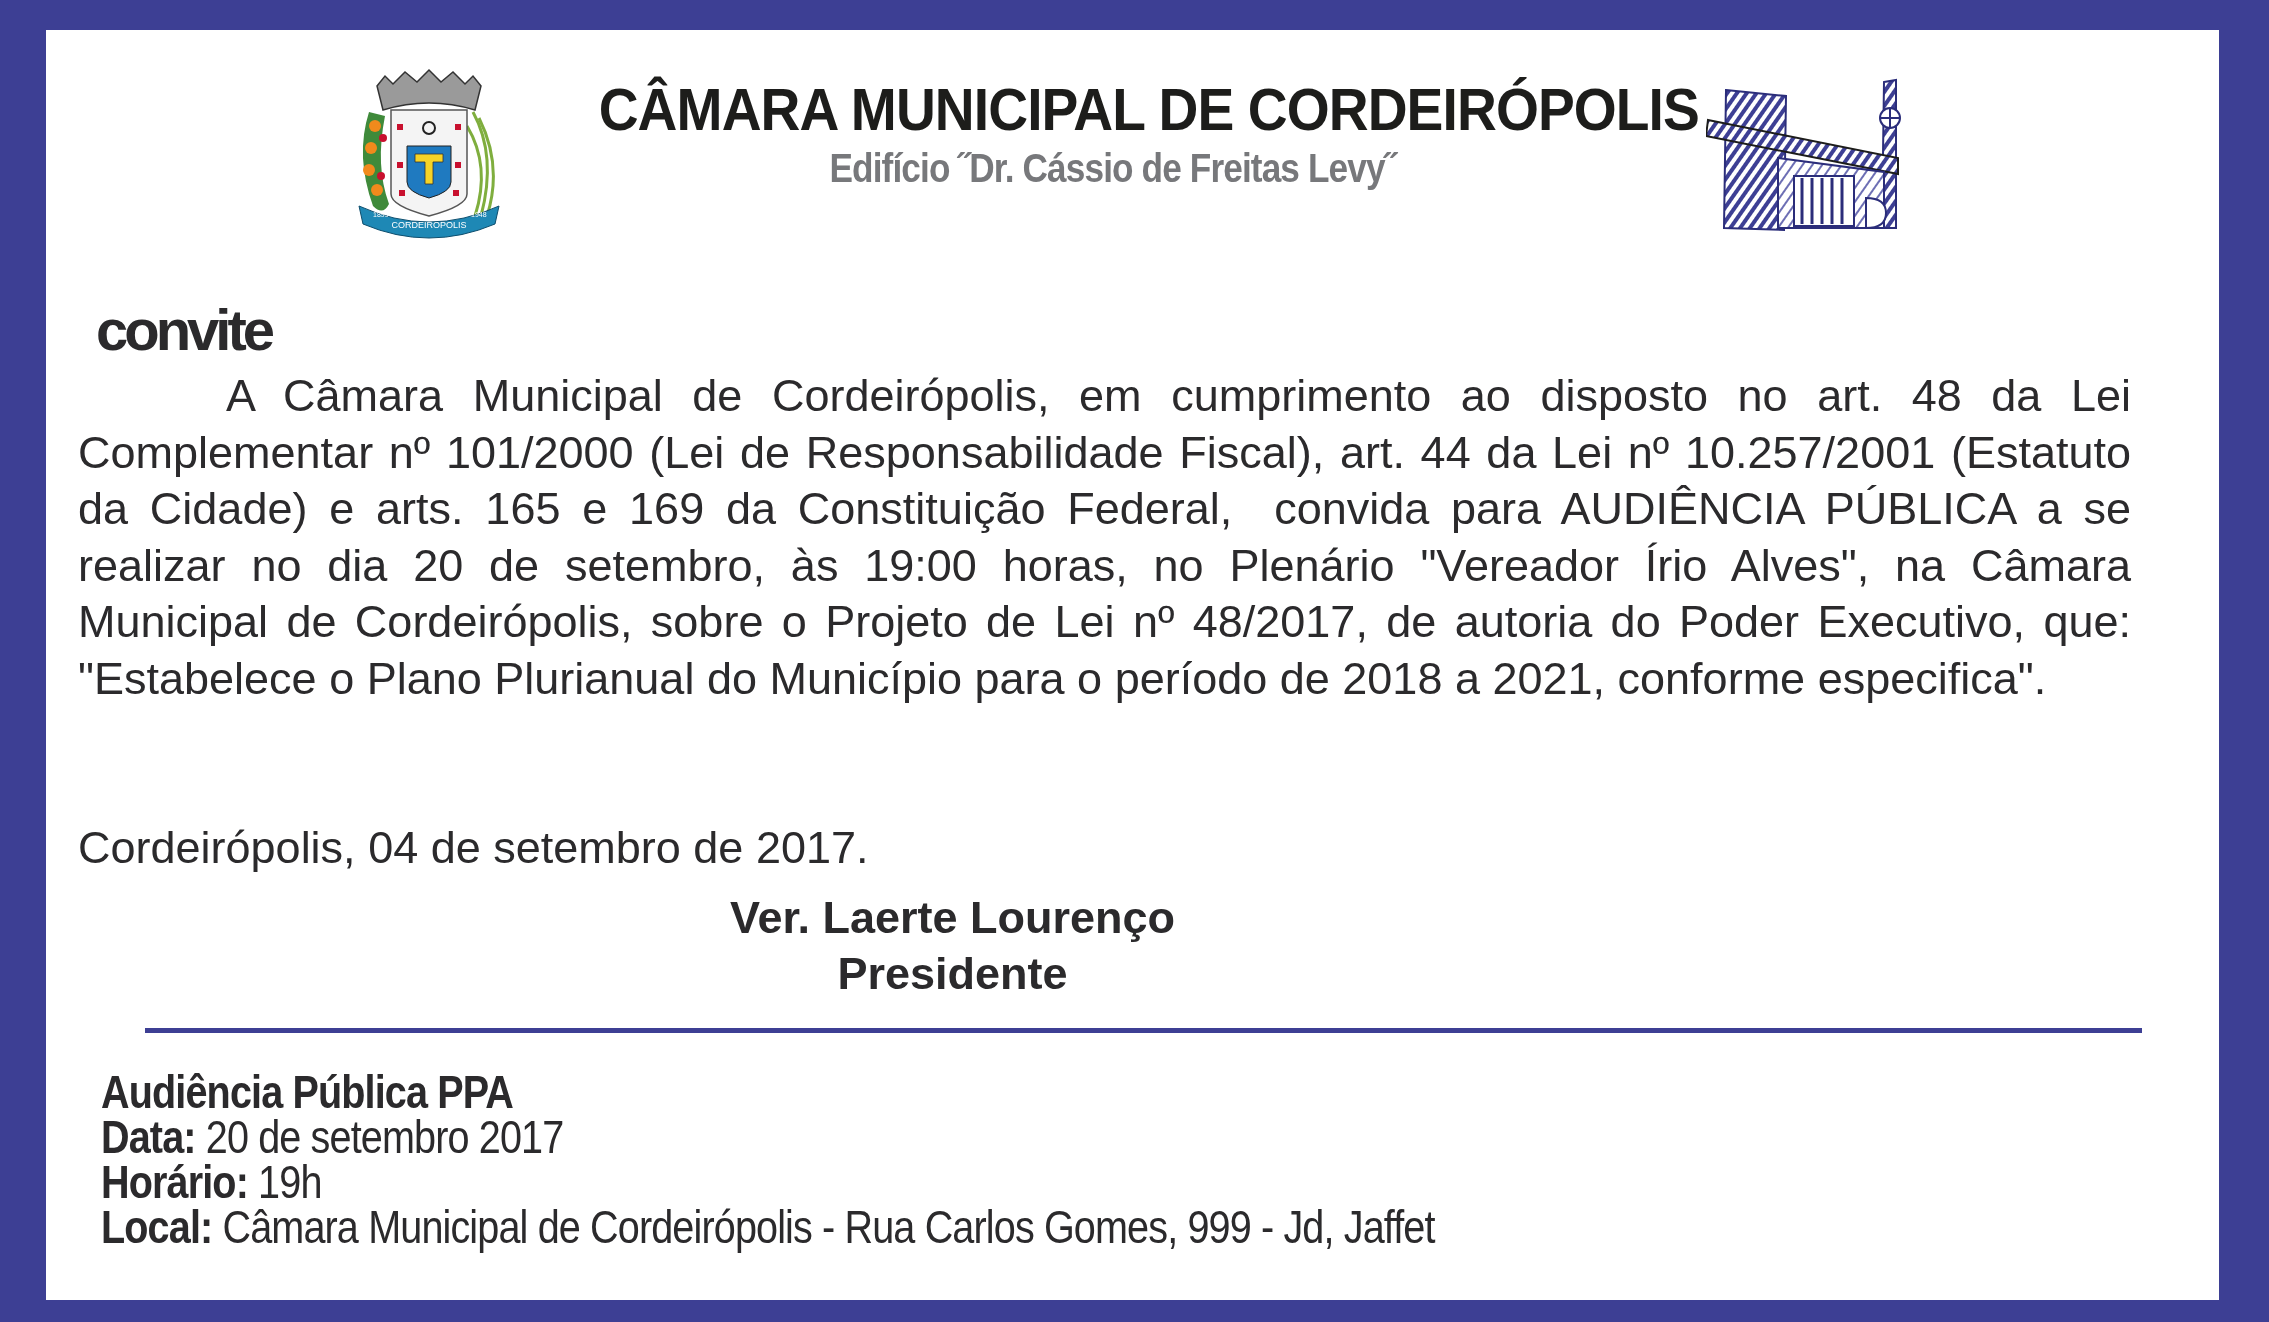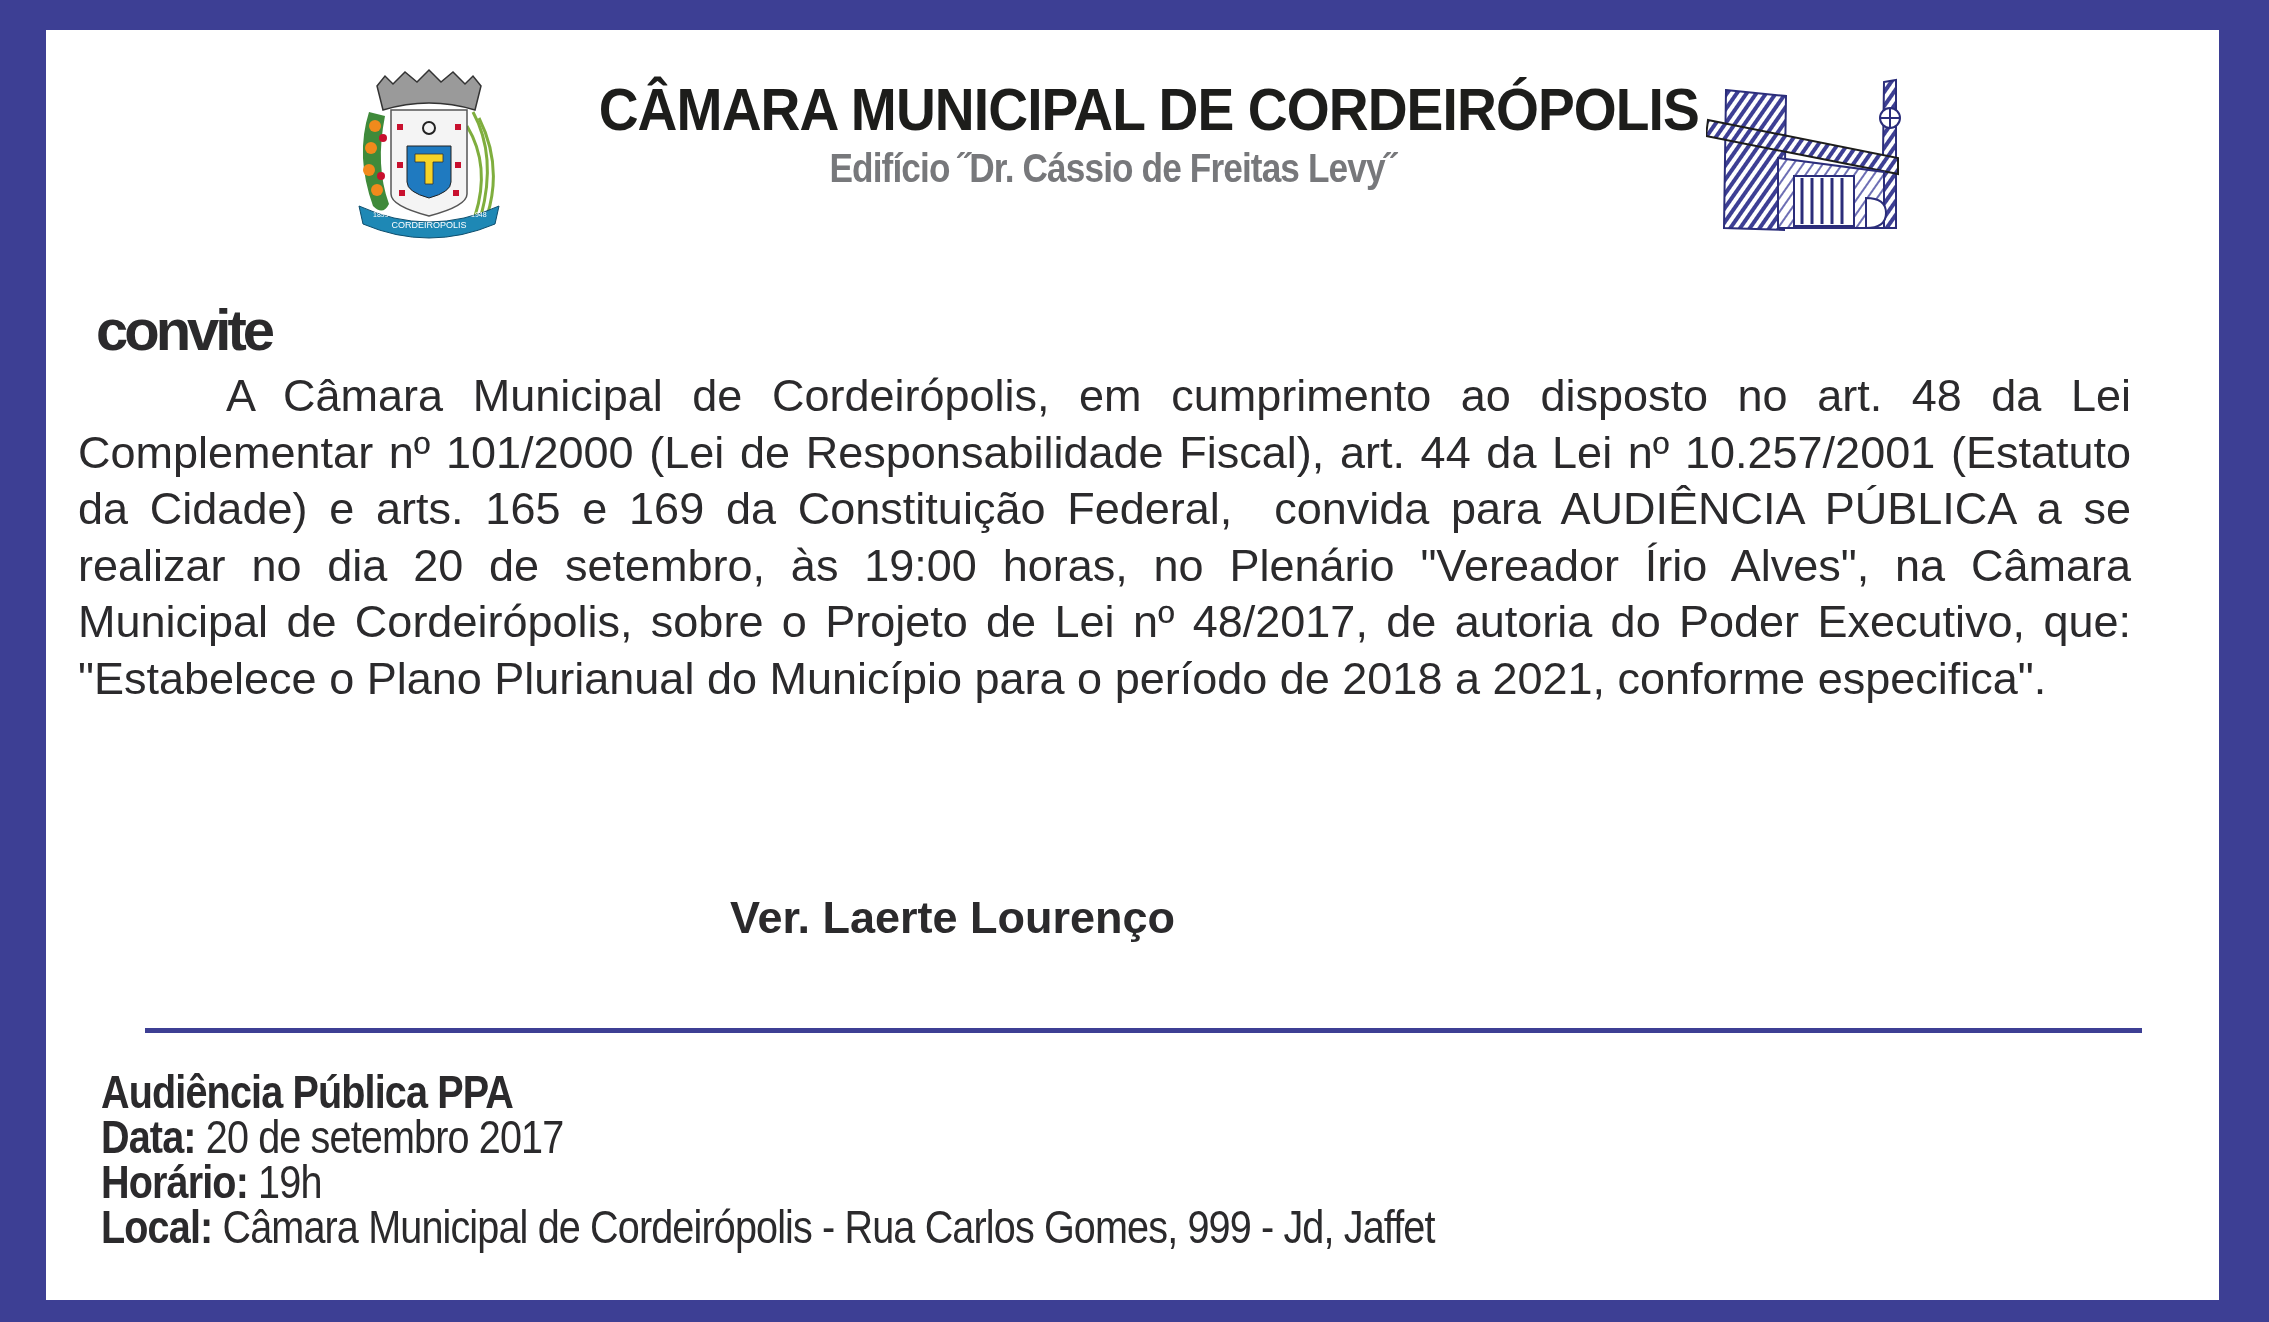--- a/index.html
+++ b/index.html
@@ -105,22 +105,24 @@
       <line x1="184" y1="30" x2="184" y2="50" stroke="#2b2d7a" stroke-width="2"></line>
       <line x1="174" y1="40" x2="194" y2="40" stroke="#2b2d7a" stroke-width="2"></line>
       <path d="M160 120 Q180 120 180 135 Q180 150 160 150 Z" fill="#ffffff" stroke="#2b2d7a" stroke-width="2"></path>
     </svg>
   </div>
 
   <div class="abs convite">convite</div>
 
   <div class="abs para"><span class="indent"></span><span>A Câmara Municipal de Cordeirópolis, em cumprimento ao disposto no art. 48 da Lei Complementar nº 101/2000 (Lei de Responsabilidade Fiscal), art. 44 da Lei nº 10.257/2001 (Estatuto da Cidade) e arts. 165 e 169 da Constituição Federal, </span><b>convida para AUDIÊNCIA PÚBLICA</b><span> a se realizar no dia 20 de setembro, às 19:00 horas, no Plenário "Vereador Írio Alves", na Câmara Municipal de Cordeirópolis, sobre o Projeto de Lei nº 48/2017, de autoria do Poder Executivo, que: "Estabelece o Plano Plurianual do Município para o período de 2018 a 2021, conforme especifica".</span></div>
 
+  <div class="abs dateline">Cordeirópolis, 04 de setembro de 2017.</div>
 
   <div class="abs sig sig1">Ver. Laerte Lourenço</div>
+  <div class="abs sig sig2">Presidente</div>
 
   <div class="abs divider"></div>
 
   <div class="abs info">
     <span class="row"><b>Audiência Pública PPA</b></span>
     <span class="row"><b>Data:</b><span> 20 de setembro 2017</span></span>
     <span class="row"><b>Horário:</b><span> 19h</span></span>
     <span class="row"><b>Local:</b><span> Câmara Municipal de Cordeirópolis - Rua Carlos Gomes, 999 - Jd, Jaffet</span></span>
   </div>
 

